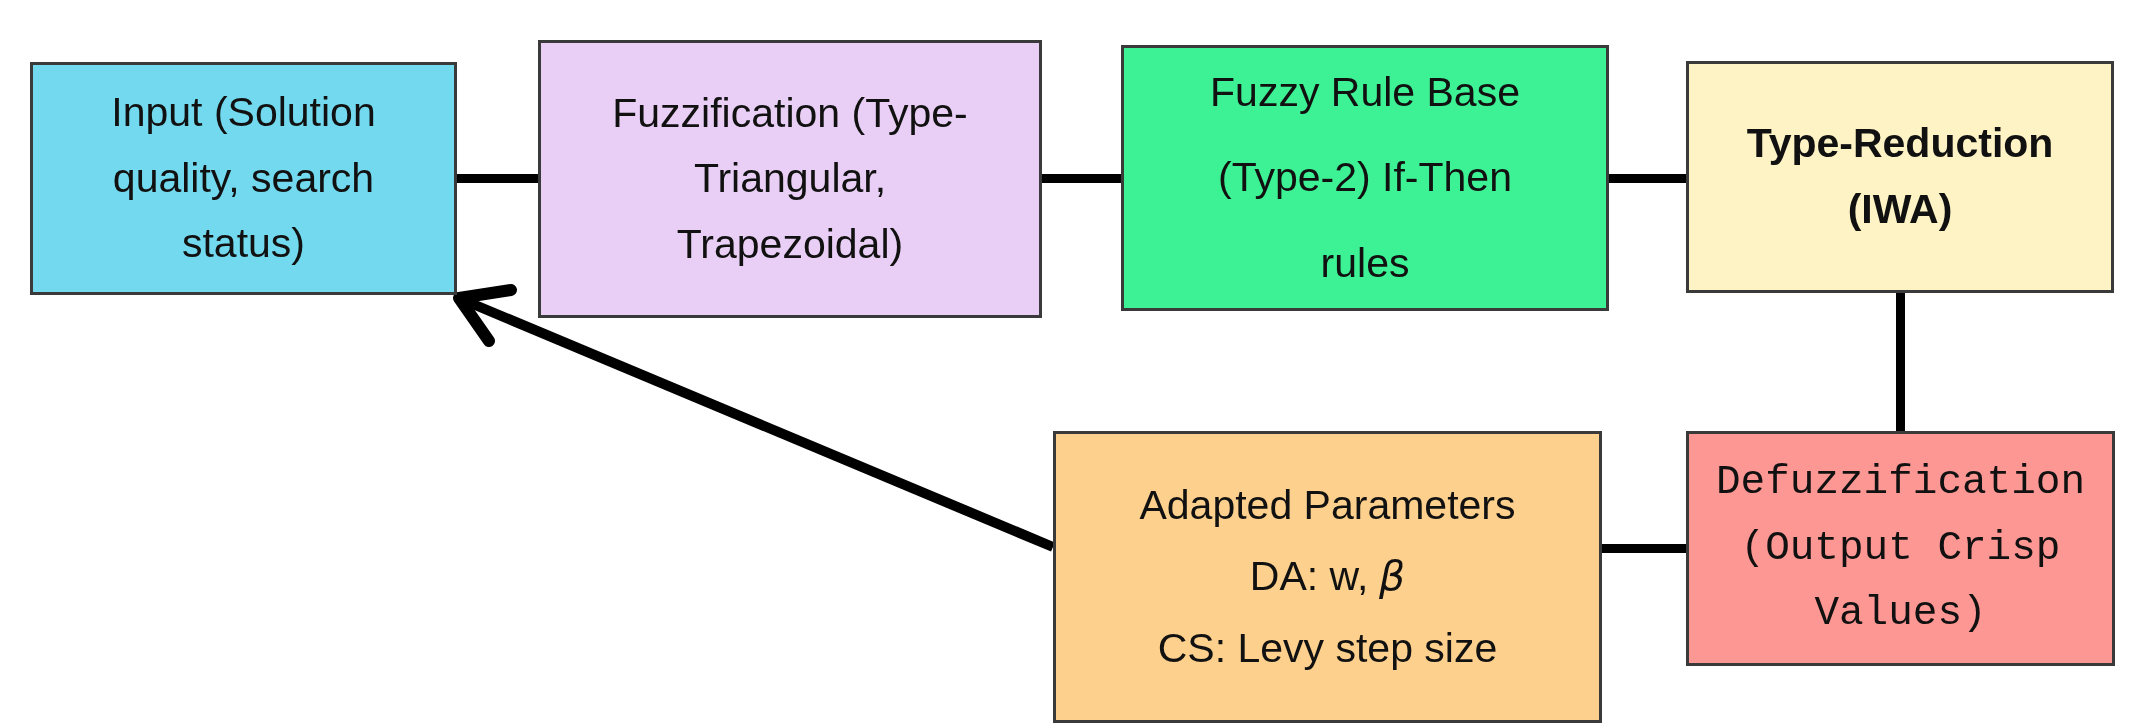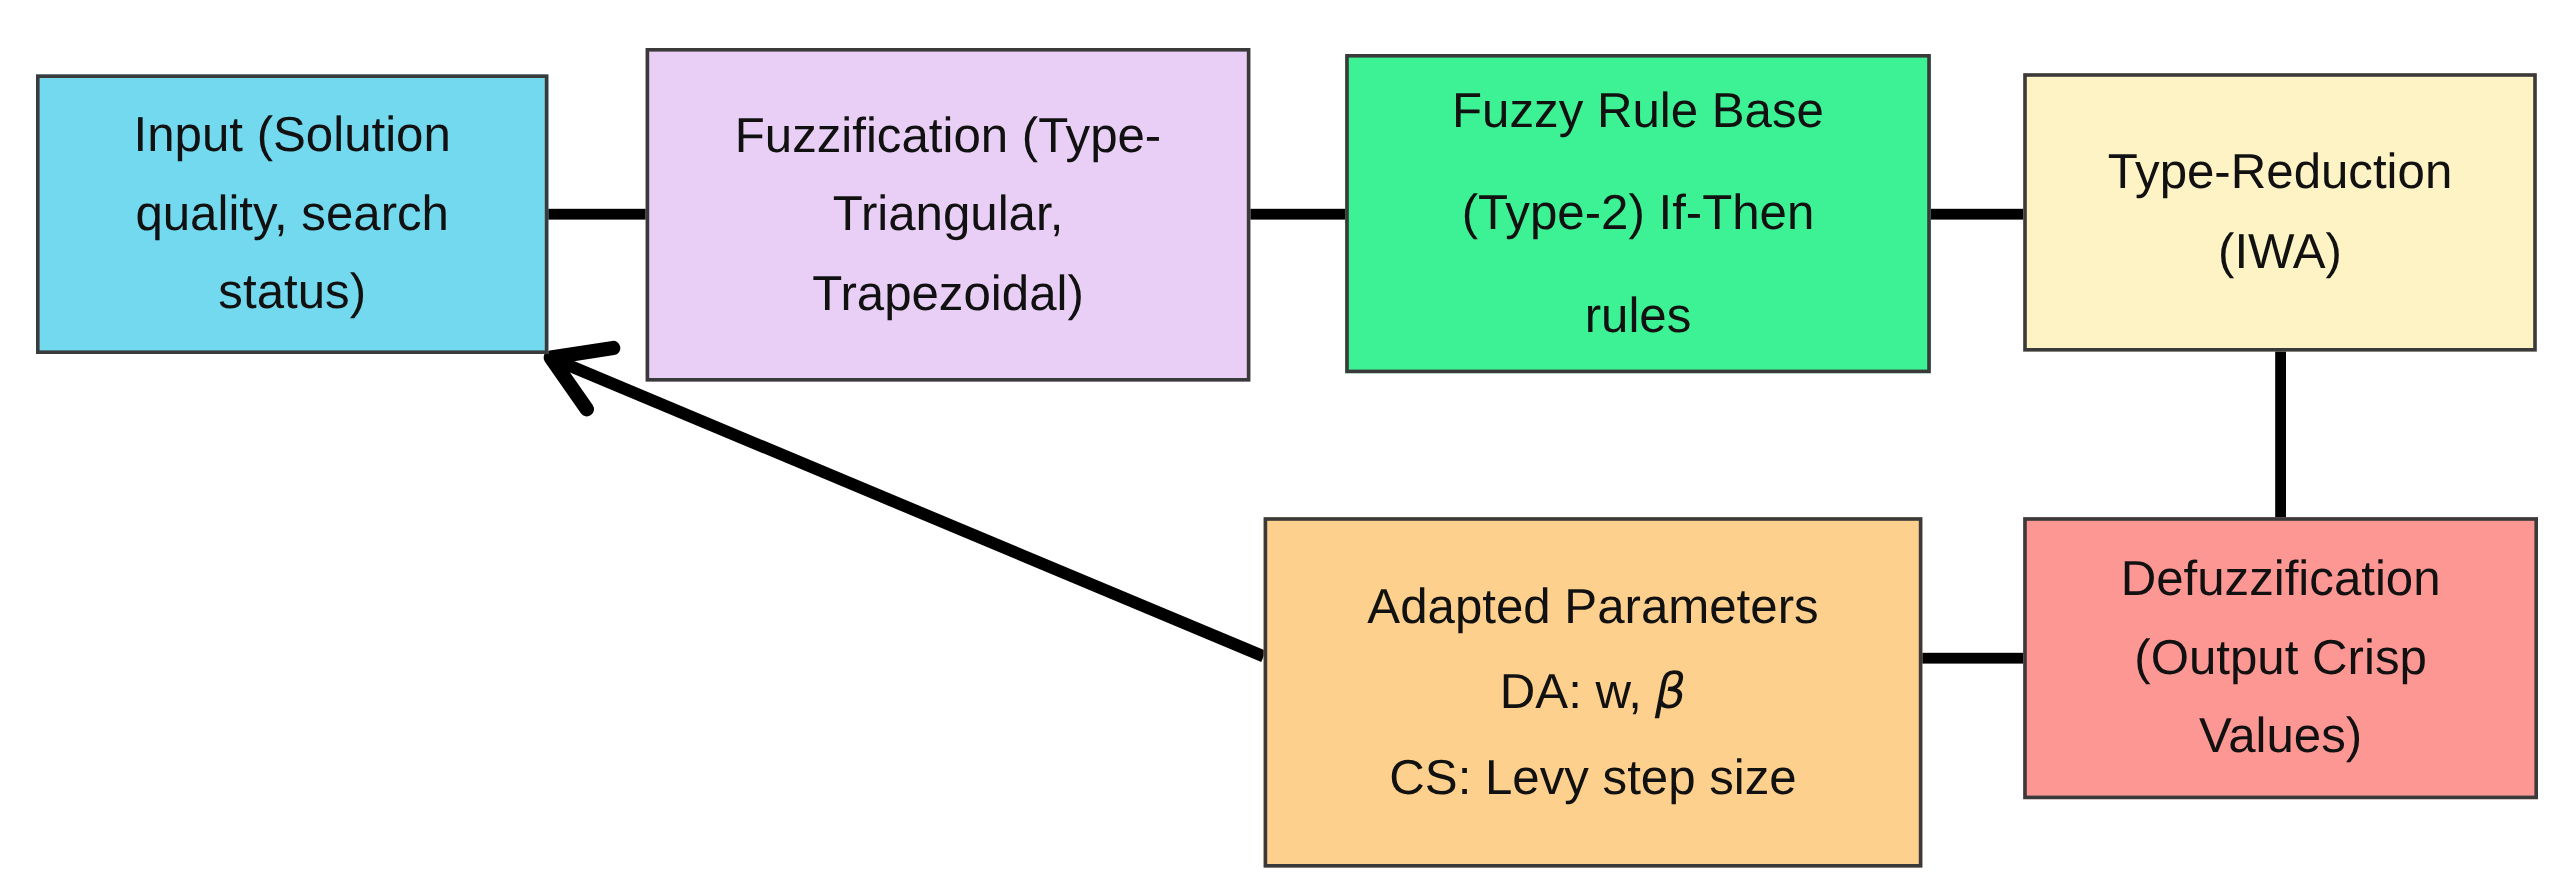--- a/index.html
+++ b/index.html
@@ -43,23 +43,23 @@
     position: absolute;
     left: 0; top: 0;
     width: 2146px;
     height: 728px;
     pointer-events: none;
   }
   
   #box-input          { left: 30px;   top: 62px;  width: 427px; height: 233px; }
   #box-fuzzification  { left: 538px;  top: 40px;  width: 504px; height: 278px; align-items: center; }
   #box-rulebase       { left: 1121px; top: 45px;  width: 488px; height: 266px; }
-  #box-typereduction  { left: 1686px; top: 61px;  width: 428px; height: 232px; }
+  #box-typereduction  { left: 1686px; top: 61px;  width: 428px; height: 232px; font-weight: bold; }
   #box-adapted        { left: 1053px; top: 402px; width: 549px; height: 292px; line-height: 1.74; margin-top: 29px; }
-  #box-defuzzification{ left: 1686px; top: 431px; width: 429px; height: 235px; }
+  #box-defuzzification{ left: 1686px; top: 431px; width: 429px; height: 235px; font-family: Liberation Mono, monospace; }
   
   #conn-input-fuzzification { left: 455px;  top: 174px; width: 86px;  height: 9px; }
   #conn-fuzzification-rulebase { left: 1040px; top: 174px; width: 83px; height: 9px; }
   #conn-rulebase-typereduction { left: 1605px; top: 174px; width: 83px; height: 9px; }
   #conn-typereduction-defuzzification { left: 1896px; top: 291px; width: 9px; height: 142px; }
   #conn-defuzzification-adapted { left: 1600px; top: 544px; width: 88px; height: 9px; }
 </style>
 </head>
 <body>
 

